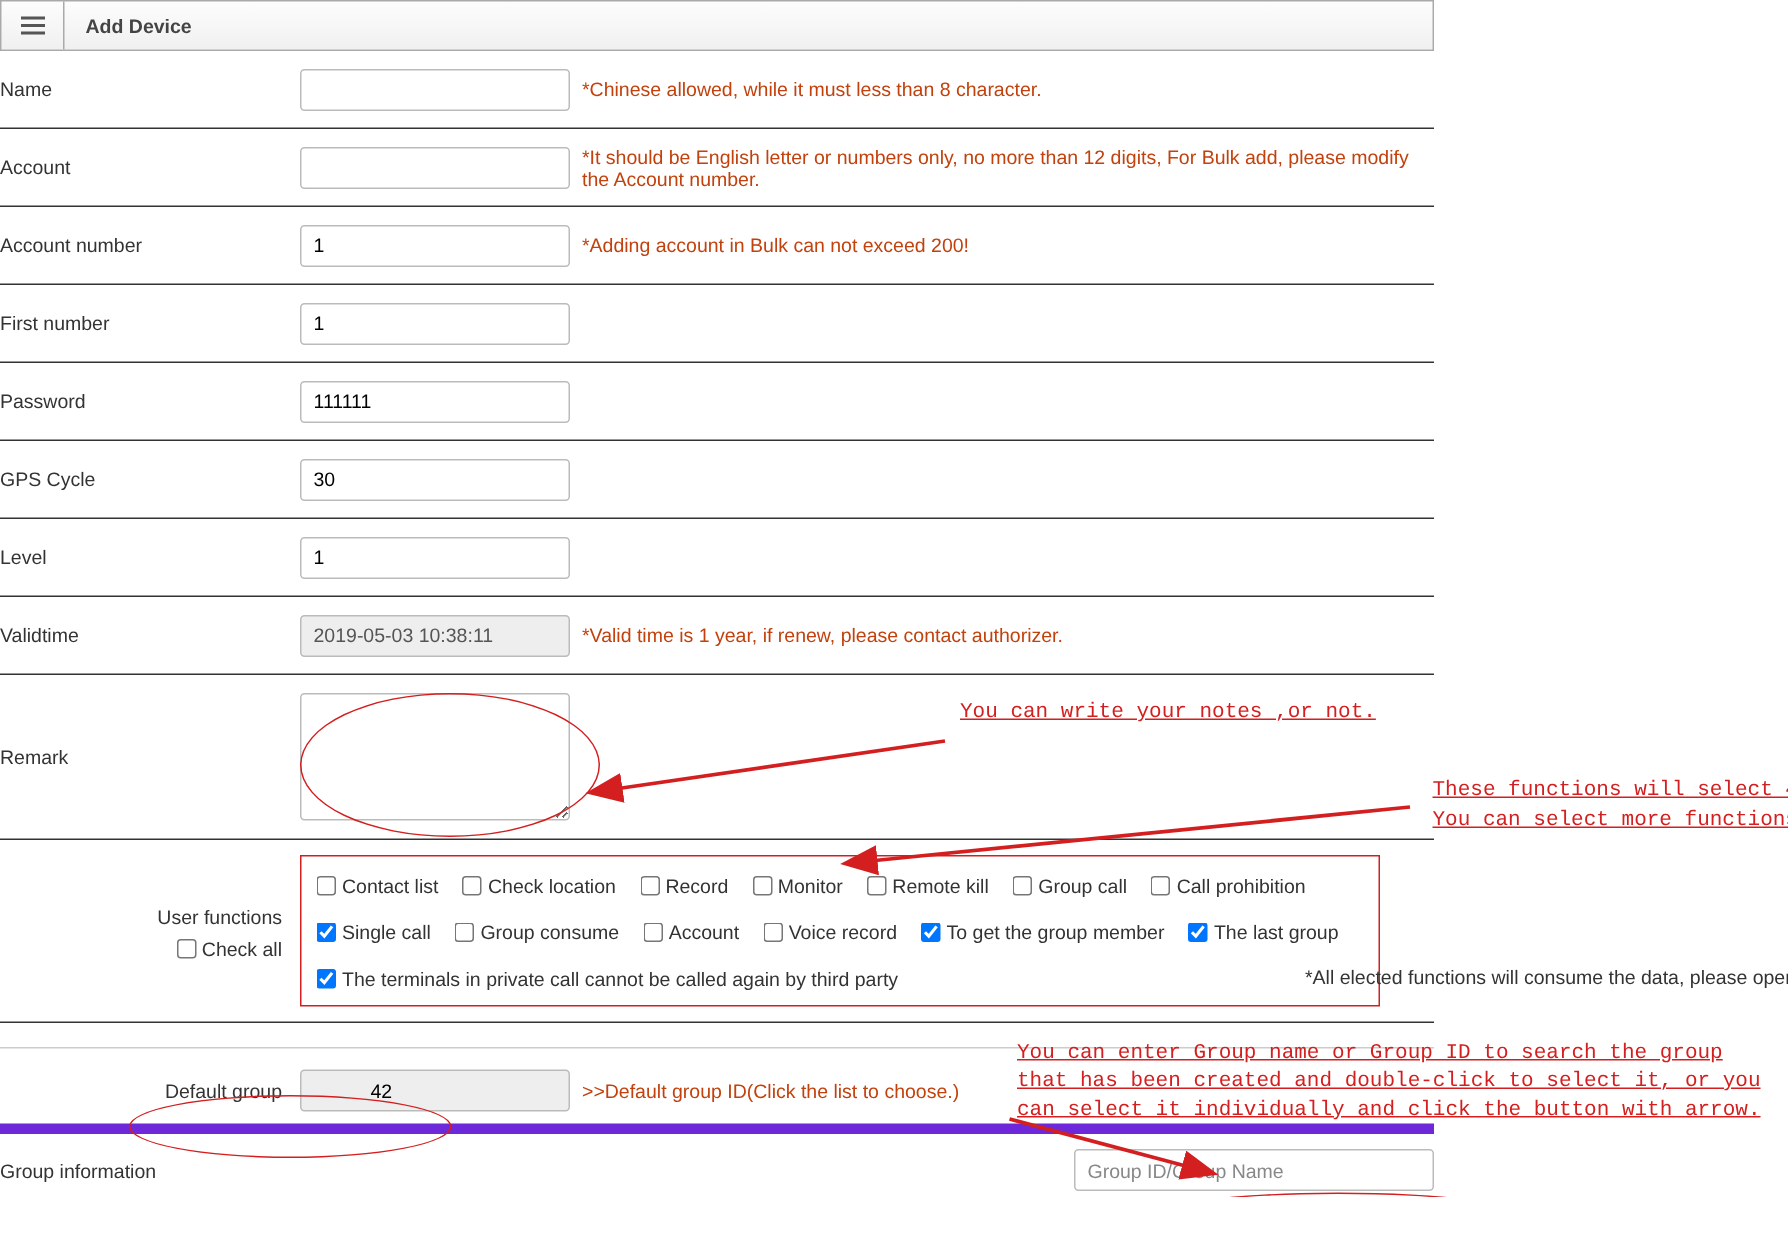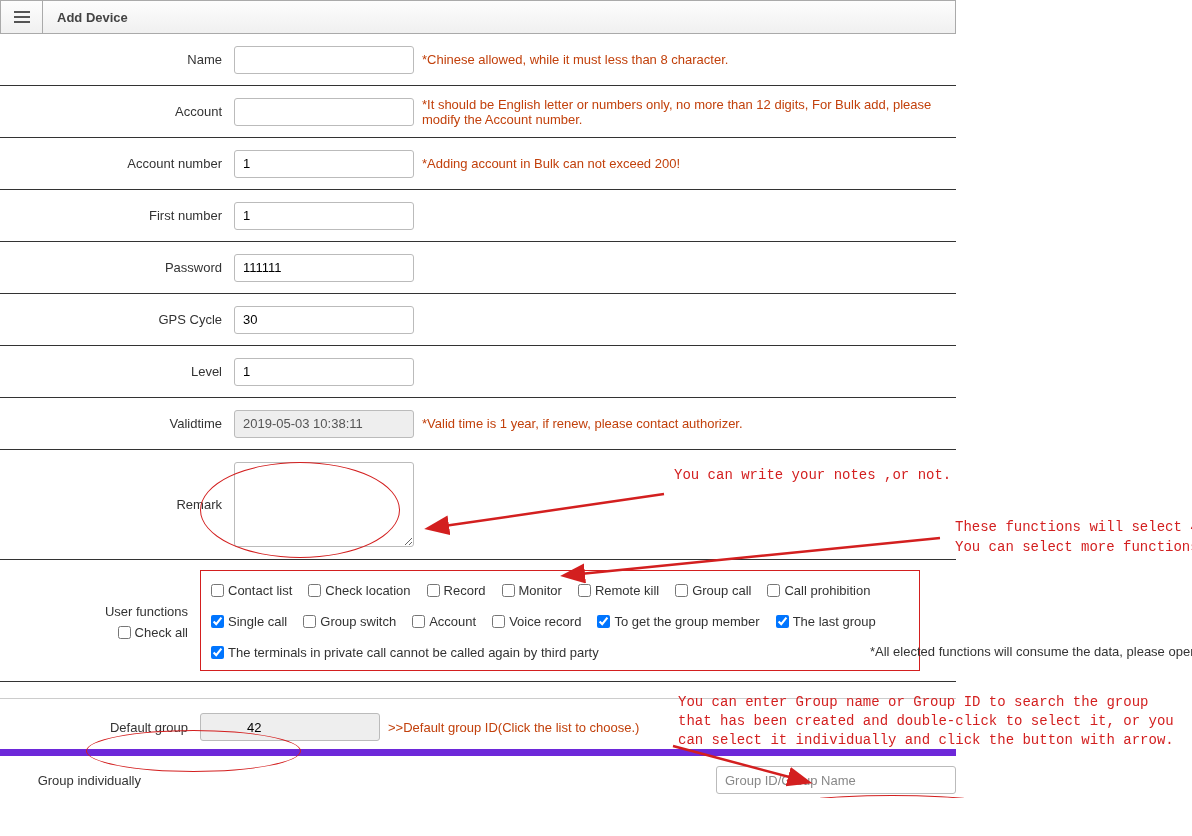--- a/index.html
+++ b/index.html
@@ -38,24 +38,22 @@
   .form-row {
     display: flex;
     align-items: center;
     border-bottom: 1px solid #333;
     padding: 10px 0;
     min-height: 52px;
     position: relative;
   }
   .label-col {
     width: 200px;
-    text-align: right;
     padding-right: 12px;
     color: #333;
-    margin-left: 34px;
   }
   .input-col {
     display: flex;
     align-items: center;
     gap: 8px;
     flex: 1;
     position: relative;
   }
   input[type="text"], textarea {
     border: 1px solid #bbb;
@@ -144,20 +142,21 @@
 
   
   .anno {
     font-family: "Courier New", Courier, monospace;
     color: #d31f1f;
     font-size: 14px;
     position: absolute;
     line-height: 1.4;
     white-space: nowrap;
     pointer-events: none;
+    text-decoration: underline;
   }
   .anno-remark { left: 440px; top: 4px; }
   .anno-func { left: 755px; top: -52px; white-space: normal; width: 420px;}
   .anno-dg { left: 678px; top: -6px; white-space: normal; width: 510px; line-height:1.35;}
 
   
   .ellipse {
     position: absolute;
     border: 1.5px solid #d31f1f;
     border-radius: 50%;
@@ -317,21 +316,21 @@
               <span>Call prohibition</span>
             </label>
           </div>
       <div class="func-line" id="func-row2">
             <label class="cb-item">
               <input type="checkbox" checked="" style="">
               <span>Single call</span>
             </label>
             <label class="cb-item">
               <input type="checkbox" style="">
-              <span>Group switch</span>
+              <span>Group consume</span>
             </label>
             <label class="cb-item">
               <input type="checkbox" style="">
               <span>Account</span>
             </label>
             <label class="cb-item">
               <input type="checkbox" style="">
               <span>Voice record</span>
             </label>
             <label class="cb-item">
@@ -361,21 +360,21 @@
     <div class="dg-label-wrap">
       <span>Default group</span>
     </div>
     <div class="input-col">
       <input type="text" class="dg-input" readonly="" value="42" style="">
       <span class="hint">&gt;&gt;Default group ID(Click the list to choose.)</span>
     </div>
   </div>
 
   <div class="gi-row">
-    <div class="label-col">Group individually</div>
+    <div class="label-col">Group information</div>
     <div class="input-col" style="position:relative;">
       <div style="width:555px;"></div>
       <input type="text" class="search-input" placeholder="Group ID/Group Name" style="">
 
       <svg class="overlay" style="left:510px; top:-26px;" width="280" height="50">
         <defs>
               <marker id="ah3" markerWidth="12" markerHeight="12" refX="2" refY="4" orient="auto">
                 <path d="M0,0 L0,8 L10,4 z" fill="#d31f1f"></path>
               </marker>
             </defs>

